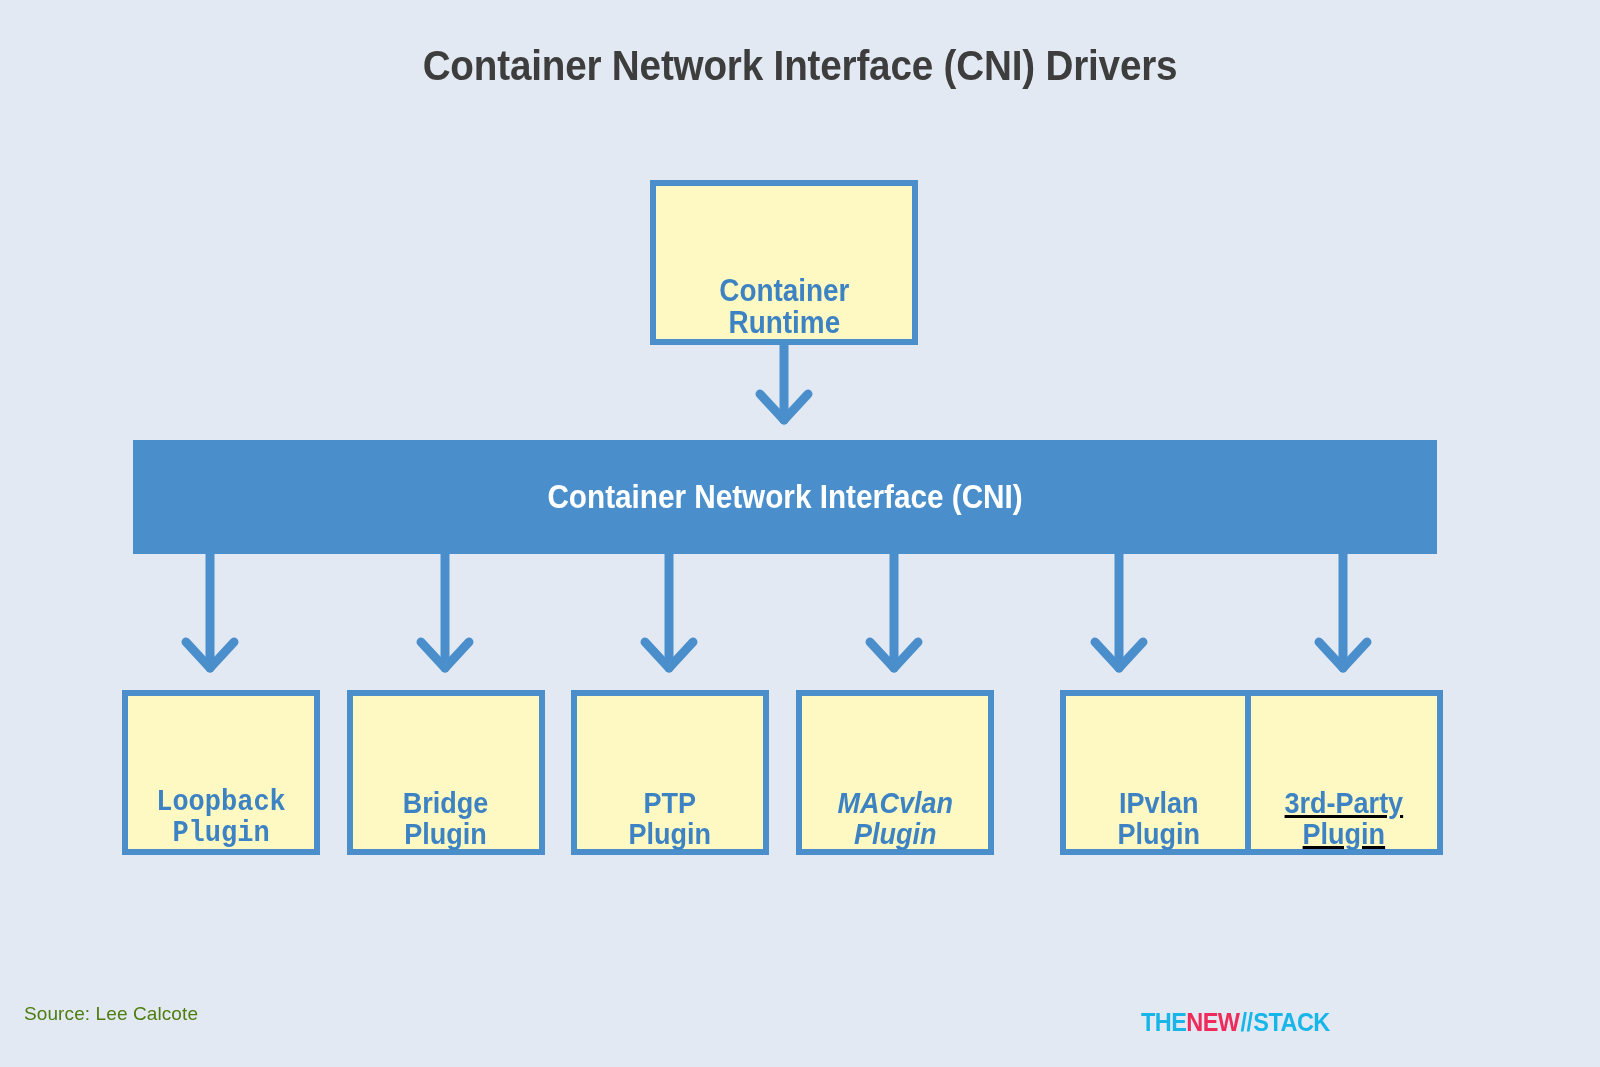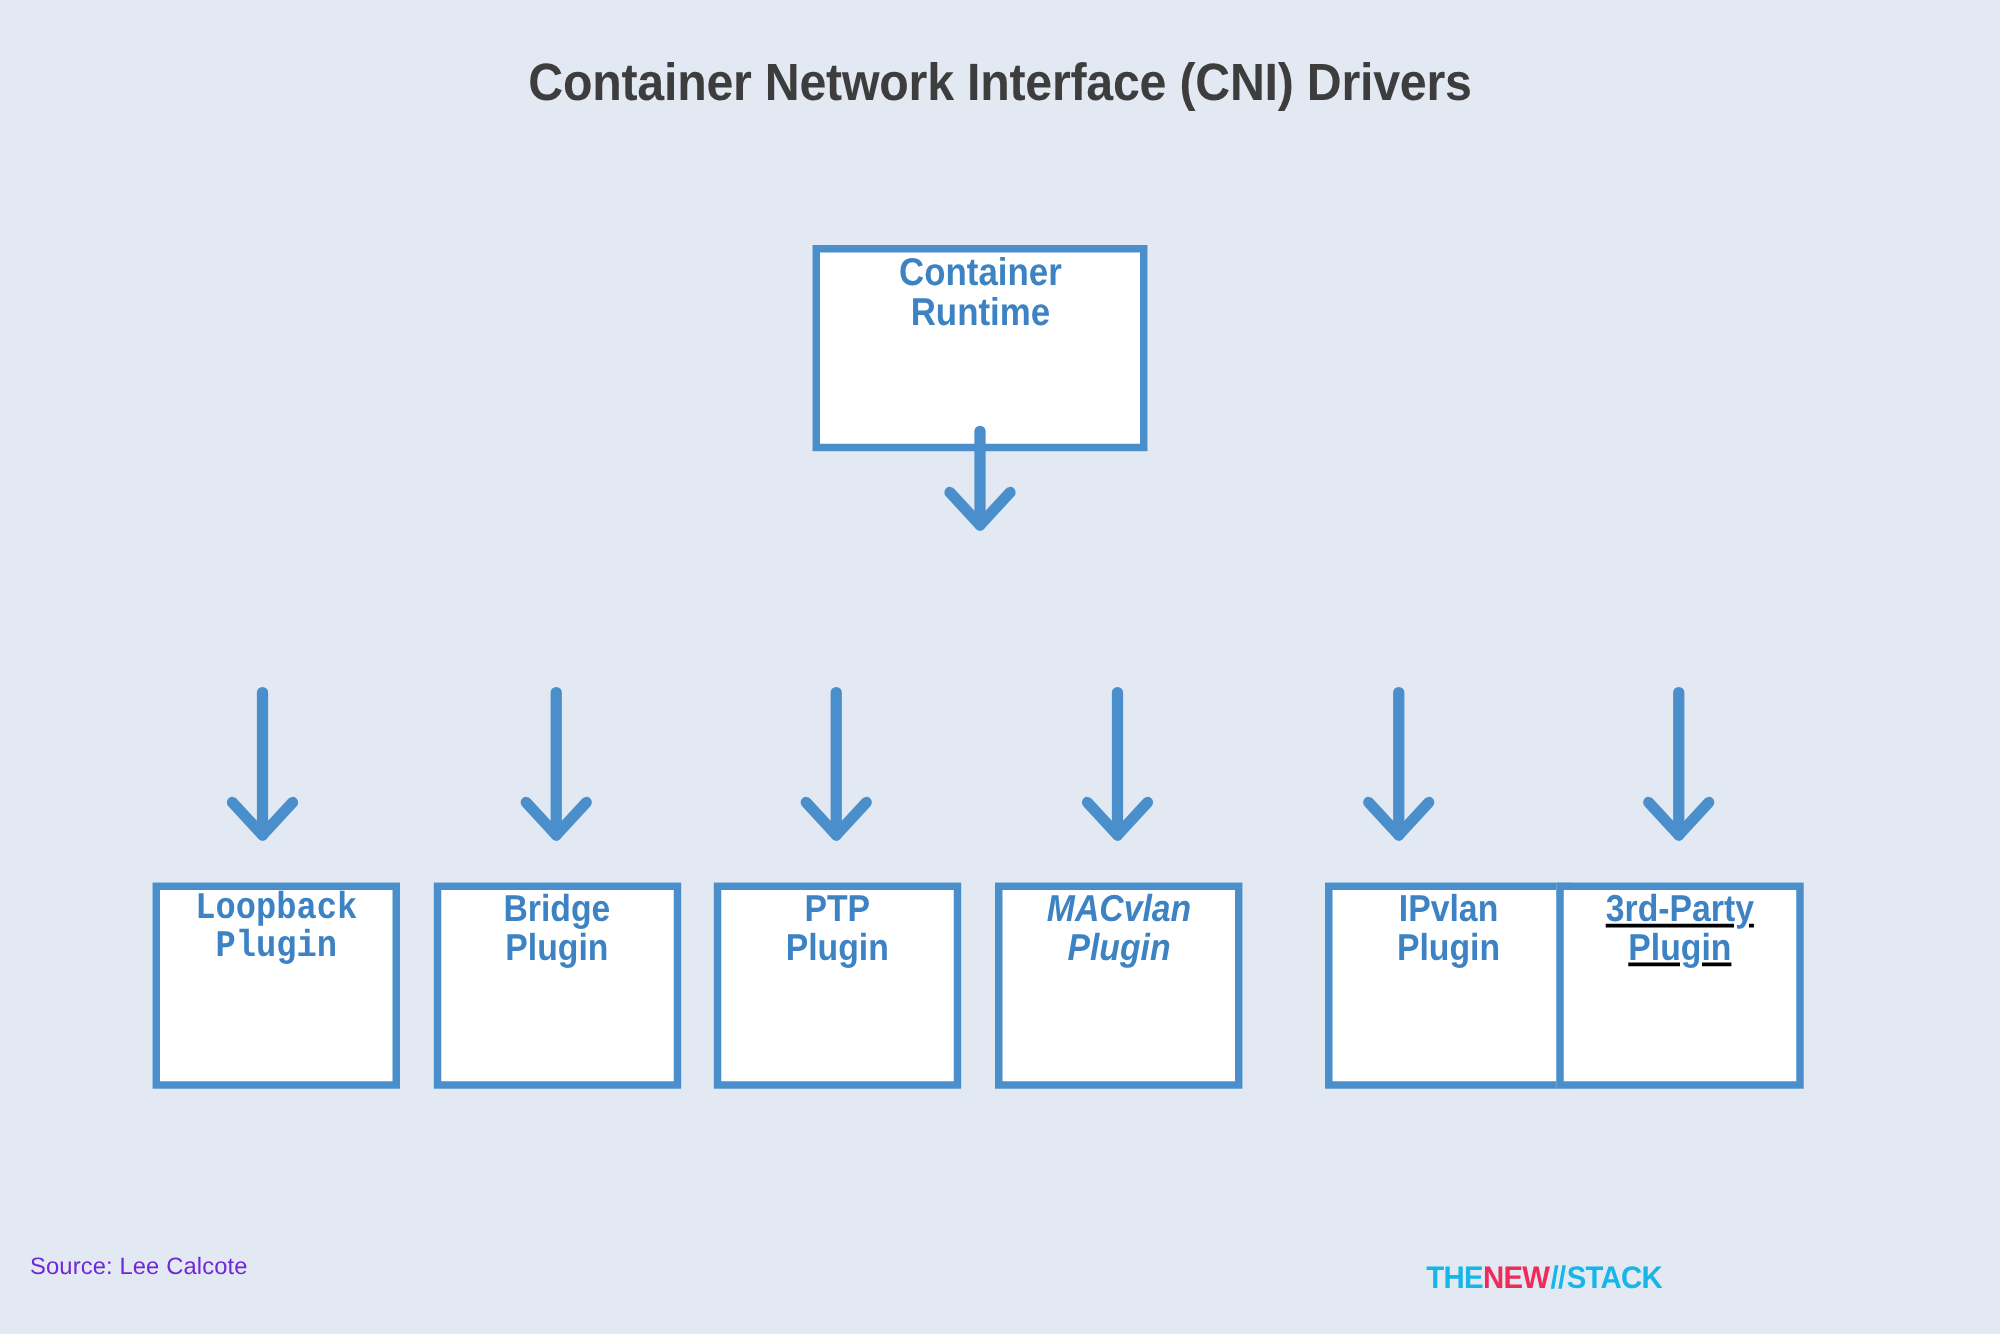--- a/index.html
+++ b/index.html
@@ -34,28 +34,27 @@
     color: #3d3d3d;
     letter-spacing: -0.2px;
     transform: scaleX(0.92);
     transform-origin: center top;
     white-space: nowrap;
   }
 
   
   .node-box {
     position: absolute;
-    background: #ffffff;
+    background: #fef9c3;
     border: 6px solid #4a8fcc;
     box-sizing: border-box;
     display: flex;
-    align-items: flex-start;
+    align-items: flex-end;
     justify-content: center;
     text-align: center;
-    margin-top: 16px;
   }
 
   .node-label {
     font-weight: bold;
     color: #3d83c4;
     line-height: 1.04;
     transform: scaleX(0.9);
     transform-origin: center center;
     white-space: pre-line;
   }
@@ -111,21 +110,21 @@
     height: 1067px;
     pointer-events: none;
   }
 
   
   #source-credit {
     position: absolute;
     left: 24px;
     top: 1003px;
     font-size: 19px;
-    color: #6d28d9;
+    color: #4d7c0f;
     letter-spacing: 0.1px;
   }
 
   #tns-logo {
     position: absolute;
     right: 22px;
     top: 1008px;
     font-size: 25px;
     font-weight: bold;
     letter-spacing: -0.6px;
@@ -145,20 +144,23 @@
 
 <div id="canvas">
 
   <div class="diagram-title">Container Network Interface (CNI) Drivers</div>
 
   <div class="node-box" id="container-runtime">
     <span class="node-label">Container
 Runtime</span>
   </div>
 
+  <div id="cni-bar">
+    <span class="bar-label">Container Network Interface (CNI)</span>
+  </div>
 
   <div class="node-box plugin-box" style="left:122px;font-family:Liberation Mono, monospace;">
     <span class="node-label">Loopback
 Plugin</span>
   </div>
 
   <div class="node-box plugin-box" style="left:347px;">
     <span class="node-label">Bridge
 Plugin</span>
   </div>

